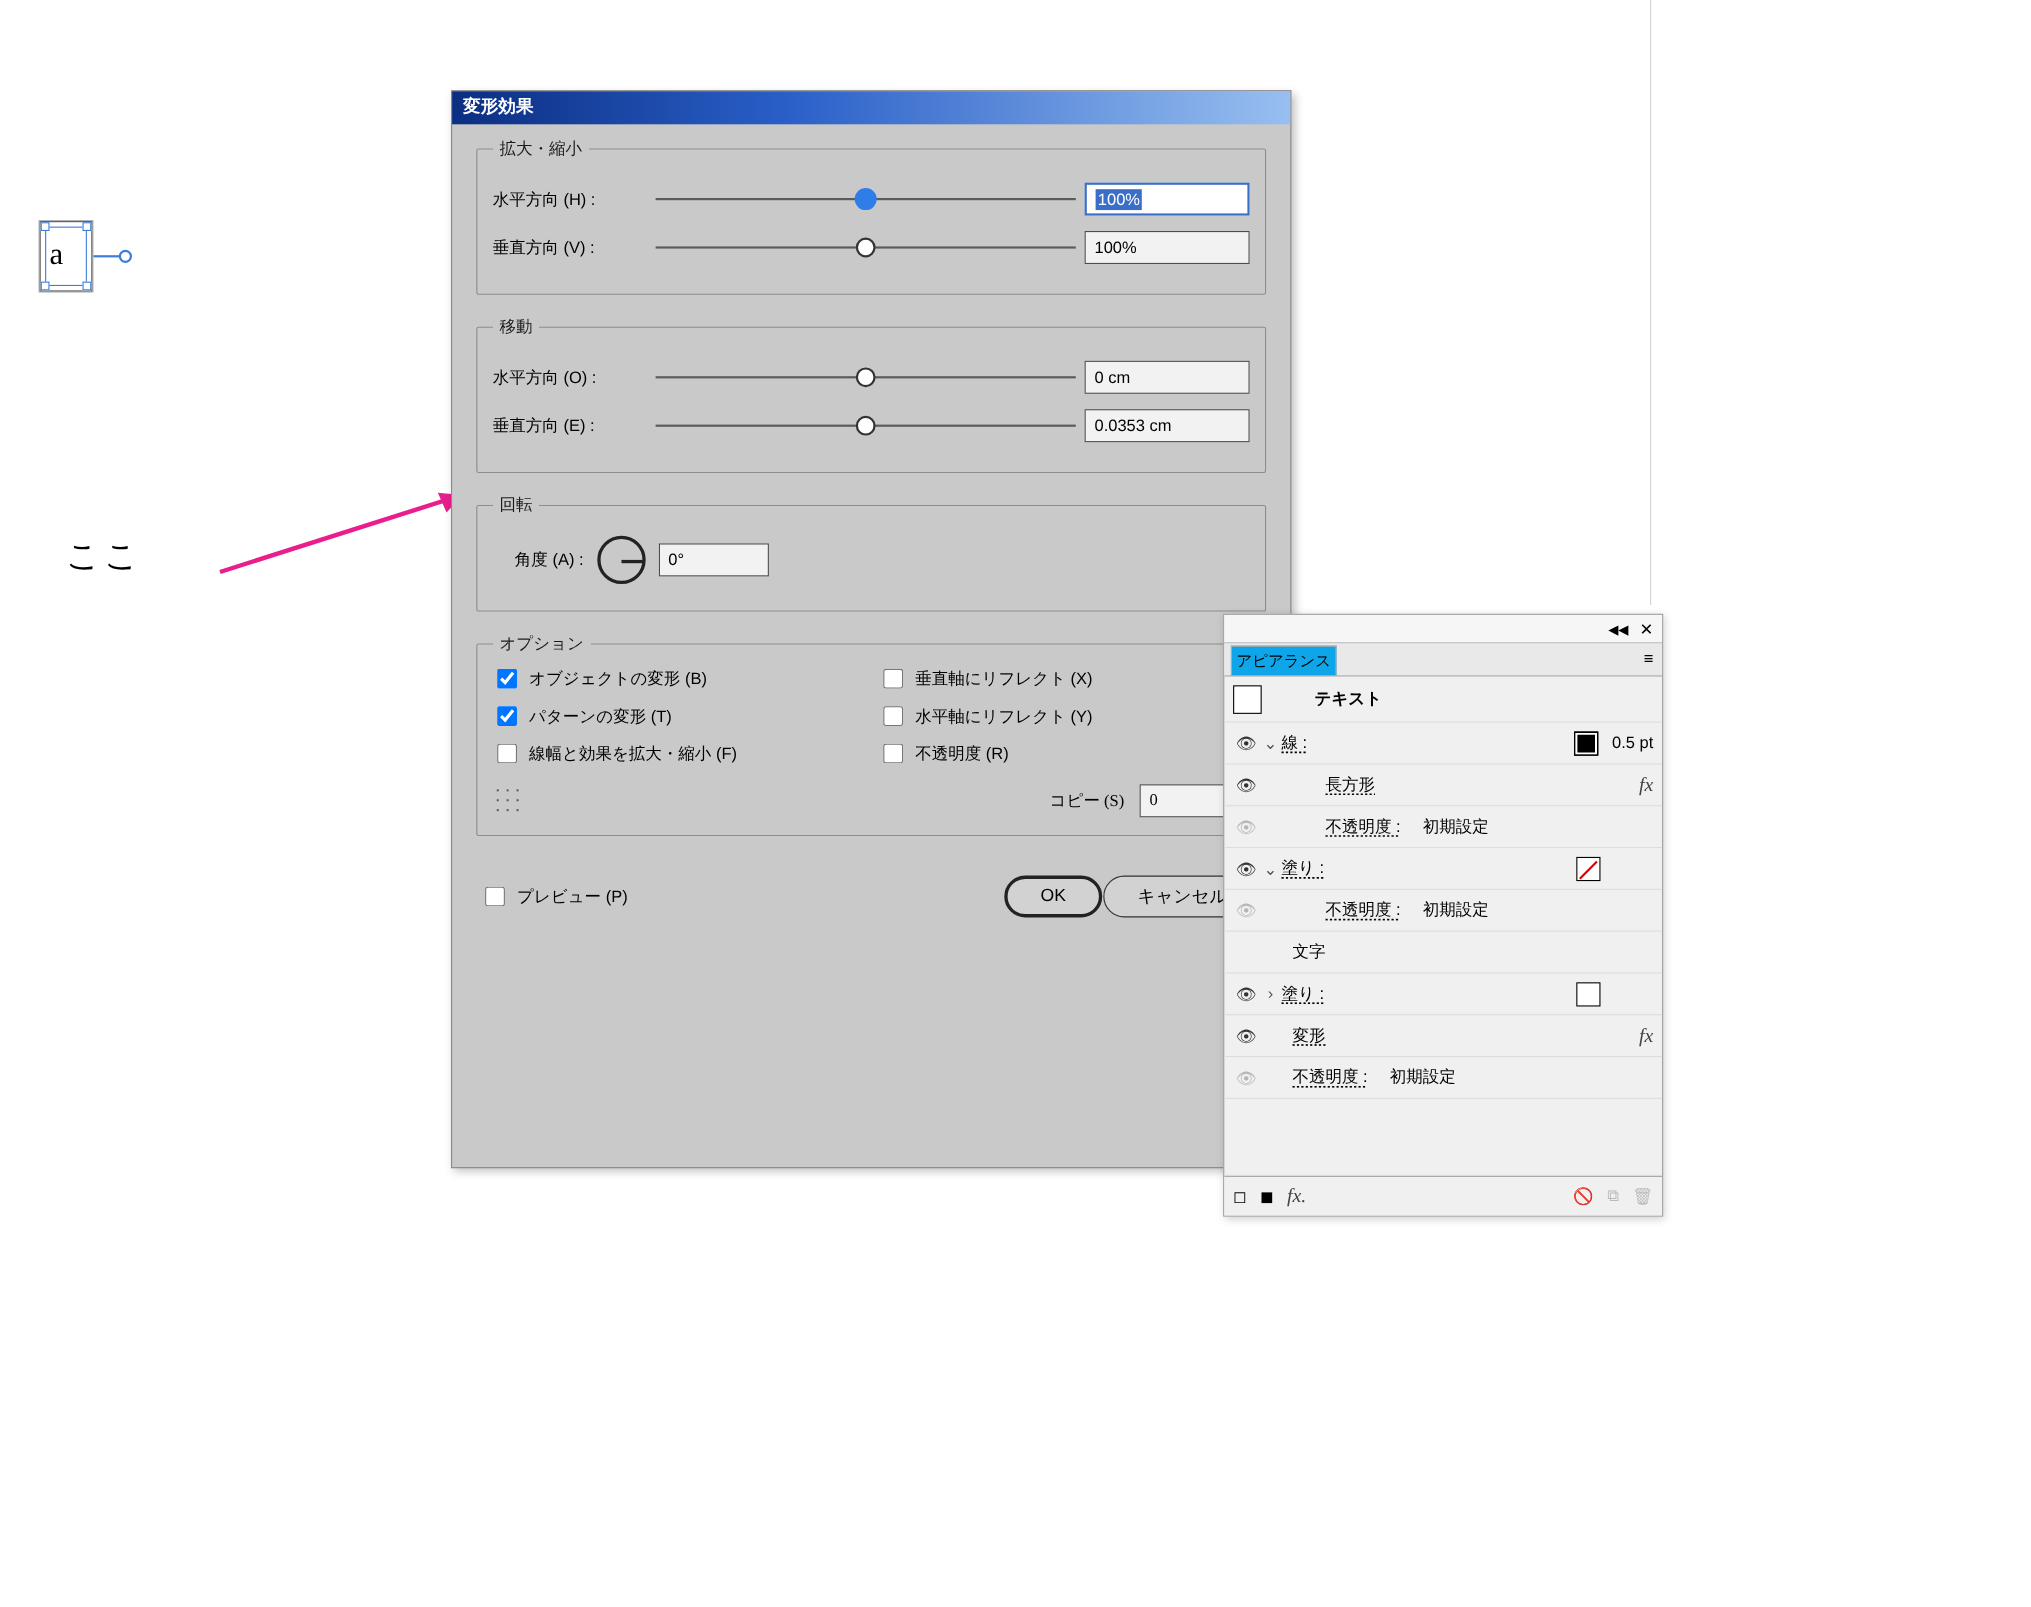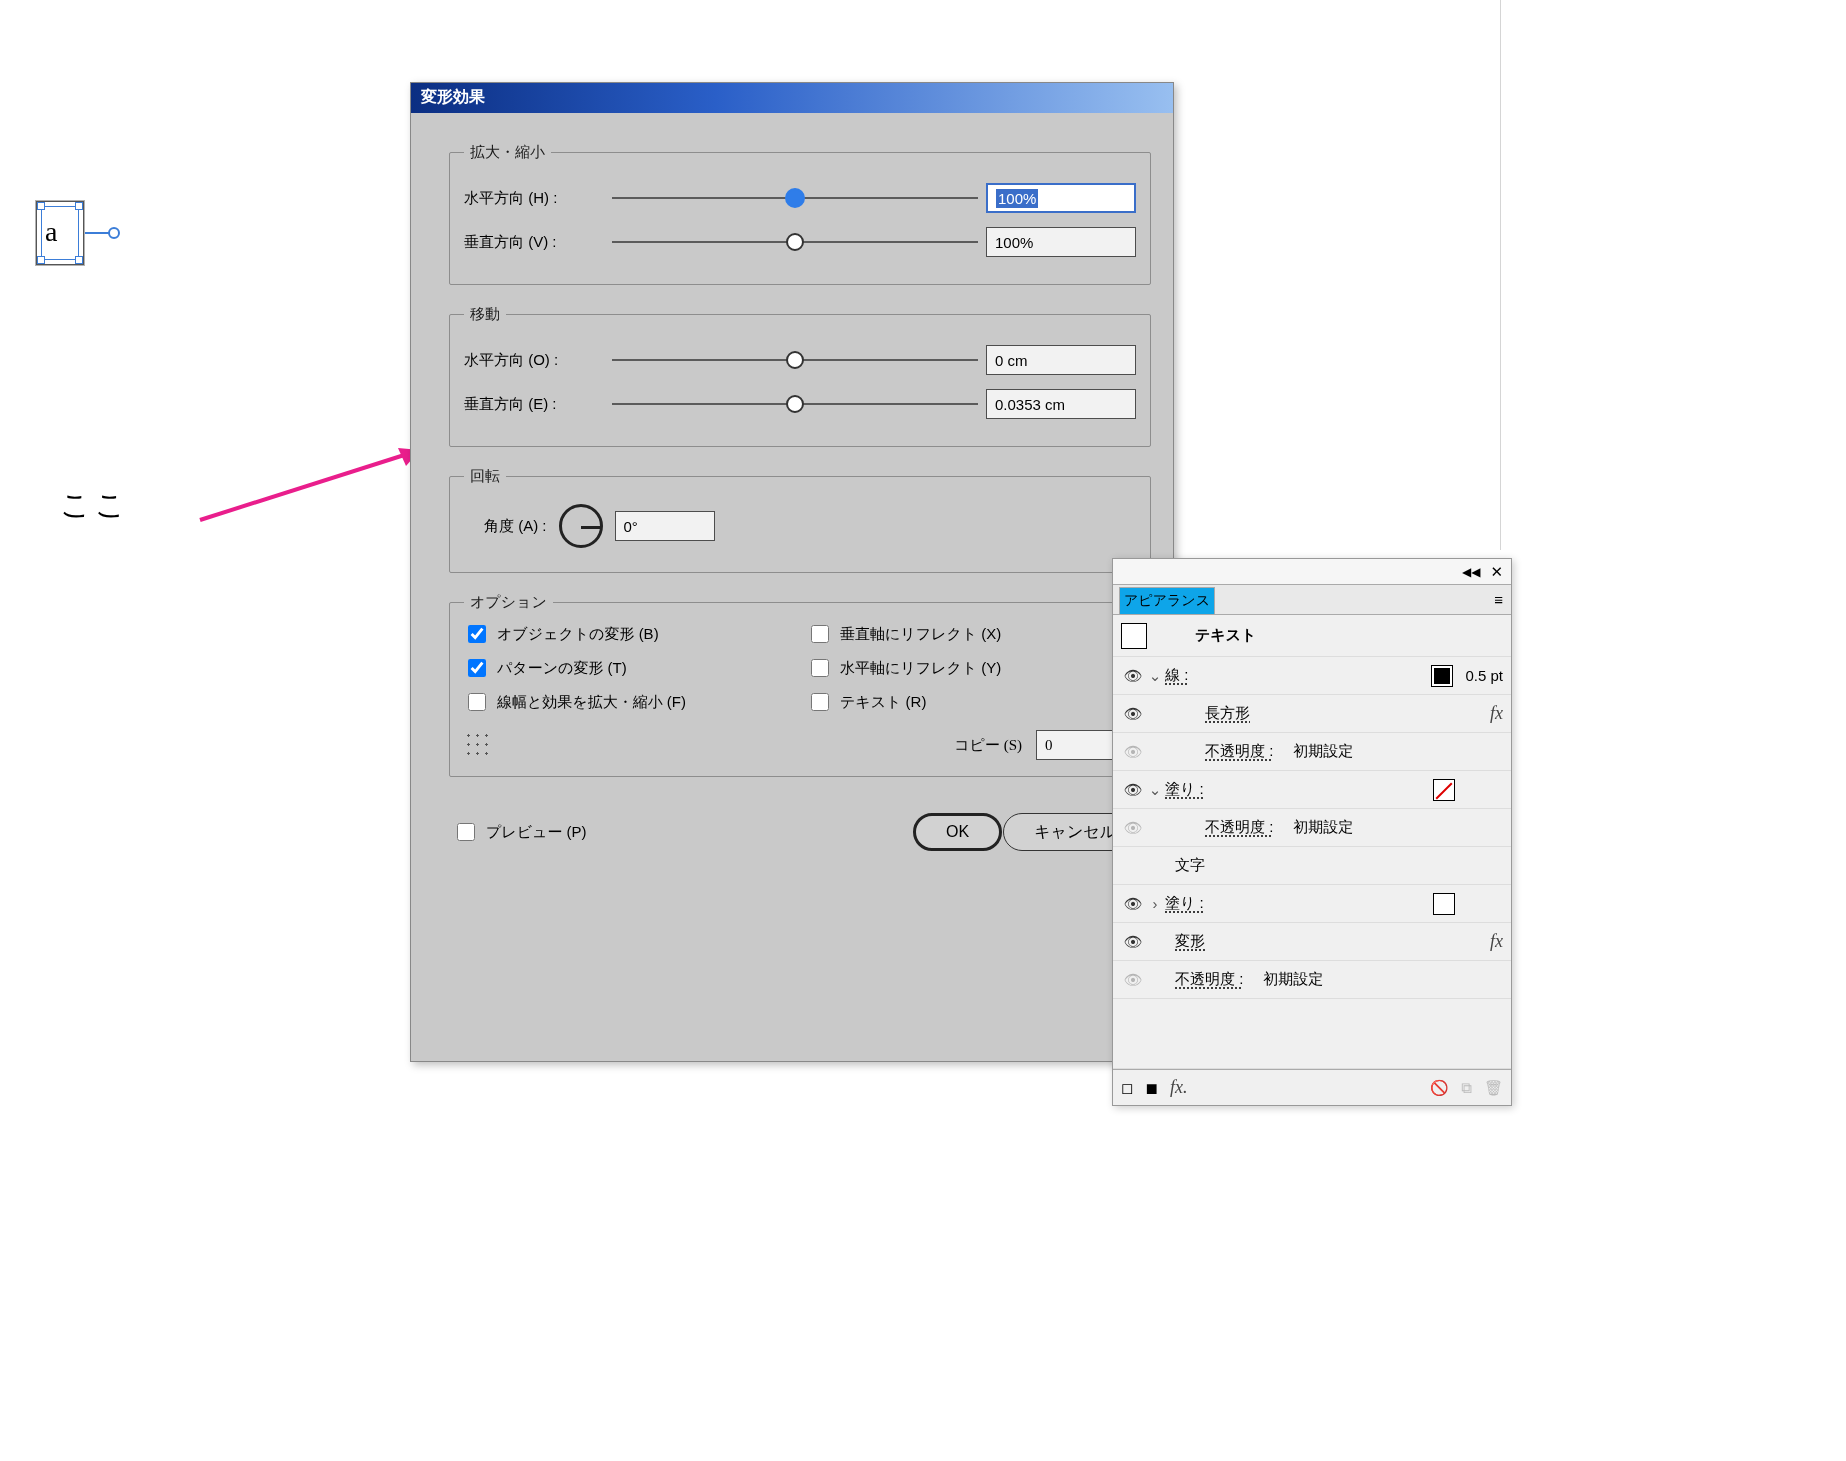--- a/index.html
+++ b/index.html
@@ -54,21 +54,21 @@
     background:#c9c9c9;
     border:1px solid #888;
     box-shadow:3px 3px 8px rgba(0,0,0,.25);
   }
   .titlebar {
     height:30px;
     background: linear-gradient(90deg,#0b2e82 0%, #2a5fc8 40%, #98bff0 100%);
     color:#fff; font-weight:bold;
     padding:4px 10px; font-size:16px;
   }
-  .dlg-body { padding: 22px 22px 22px 22px; margin-left: 16px; }
+  .dlg-body { padding: 5px 22px 22px 22px; }
   fieldset.group {
     border:1px solid #8d8d8d;
     border-radius:2px;
     margin:8px 0 20px 0;
     padding:10px 14px 16px 14px;
     position:relative;
   }
   fieldset.group legend {
     padding:0 6px; font-size:15px; color:#1a1a1a;
     position:relative; top:0;
@@ -263,21 +263,21 @@
         <label class="chk">
           <input type="checkbox" style="">
           <span>水平軸にリフレクト (Y)</span>
         </label>
         <label class="chk">
           <input type="checkbox" style="">
           <span>線幅と効果を拡大・縮小 (F)</span>
         </label>
         <label class="chk">
           <input type="checkbox" style="">
-          <span>テキスト (R)</span>
+          <span>不透明度 (R)</span>
         </label>
       </div>
       <div class="copies-row">
         <div class="nine-dot"></div>
         <div style="flex:1"></div>
         <span>コピー (S)</span>
         <div class="txtfield" style="width:100px">
           <span>0</span>
         </div>
       </div>

